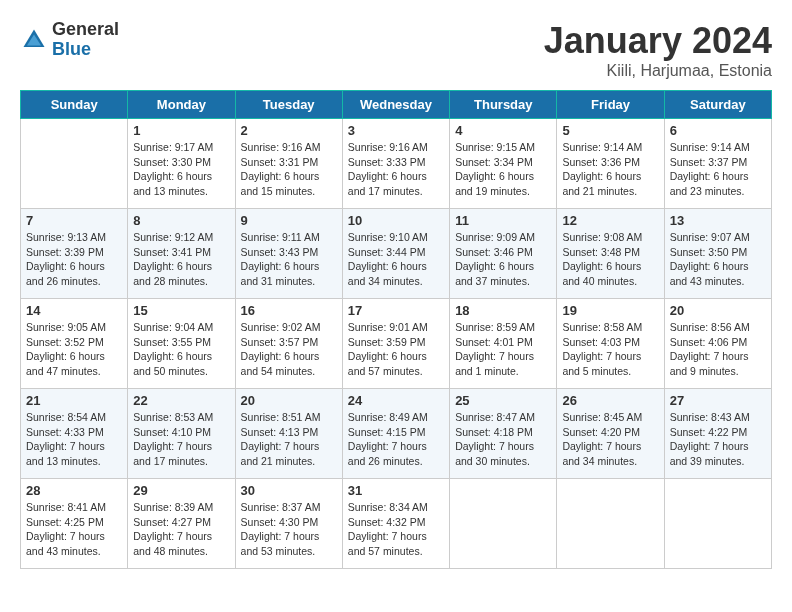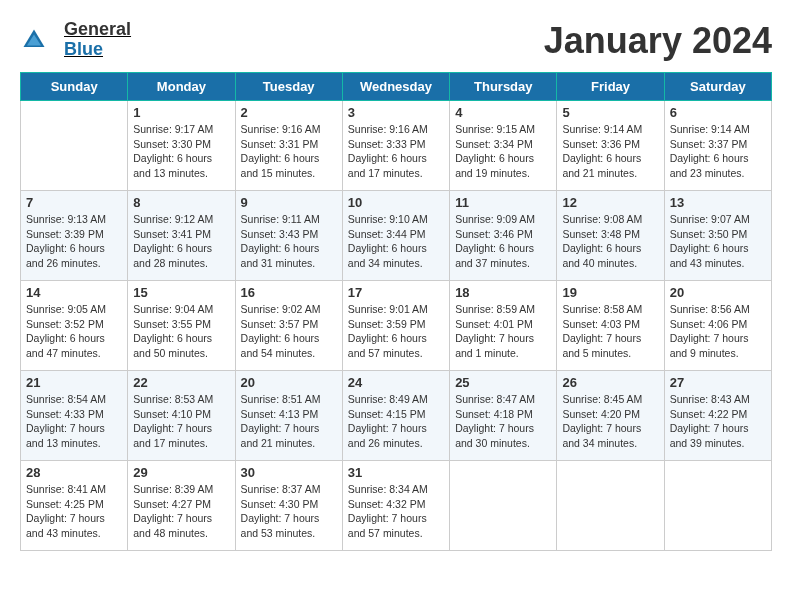--- a/index.html
+++ b/index.html
@@ -12,22 +12,21 @@
     }
     .header {
       display: flex;
       justify-content: space-between;
       align-items: flex-start;
       margin-bottom: 10px;
     }
     .logo {
       display: flex;
       align-items: center;
-      gap: 16px;
-      text-decoration: underline;
+      gap: 4px;
     }
     .logo-text {
       display: flex;
       flex-direction: column;
       line-height: 1.1;
     }
     .logo-general {
       font-size: 18px;
       font-weight: bold;
       color: #333;
@@ -107,20 +106,21 @@
       <polygon points="20,5 35,30 5,30" fill="#1a6fa8"></polygon>
       <polygon points="20,12 30,28 10,28" fill="#4a9fd4"></polygon>
     </svg>
     <div class="logo-text">
       <span class="logo-general">General</span>
       <span class="logo-blue">Blue</span>
     </div>
   </div>
   <div class="title-block">
     <div class="main-title">January 2024</div>
+    <div class="subtitle">Kiili, Harjumaa, Estonia</div>
   </div>
 </div>
 
 <table>
   <thead>
     <tr class="header-row">
     <th class="day-header">Sunday</th>
         <th class="day-header">Monday</th>
         <th class="day-header">Tuesday</th>
         <th class="day-header">Wednesday</th>

